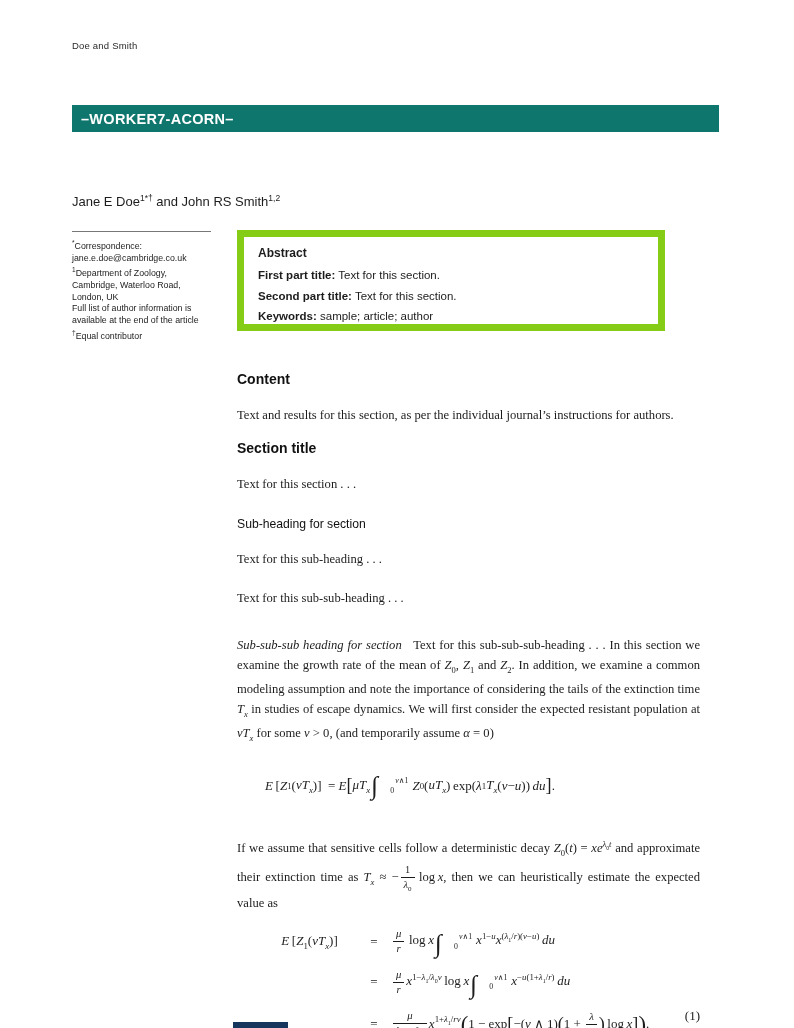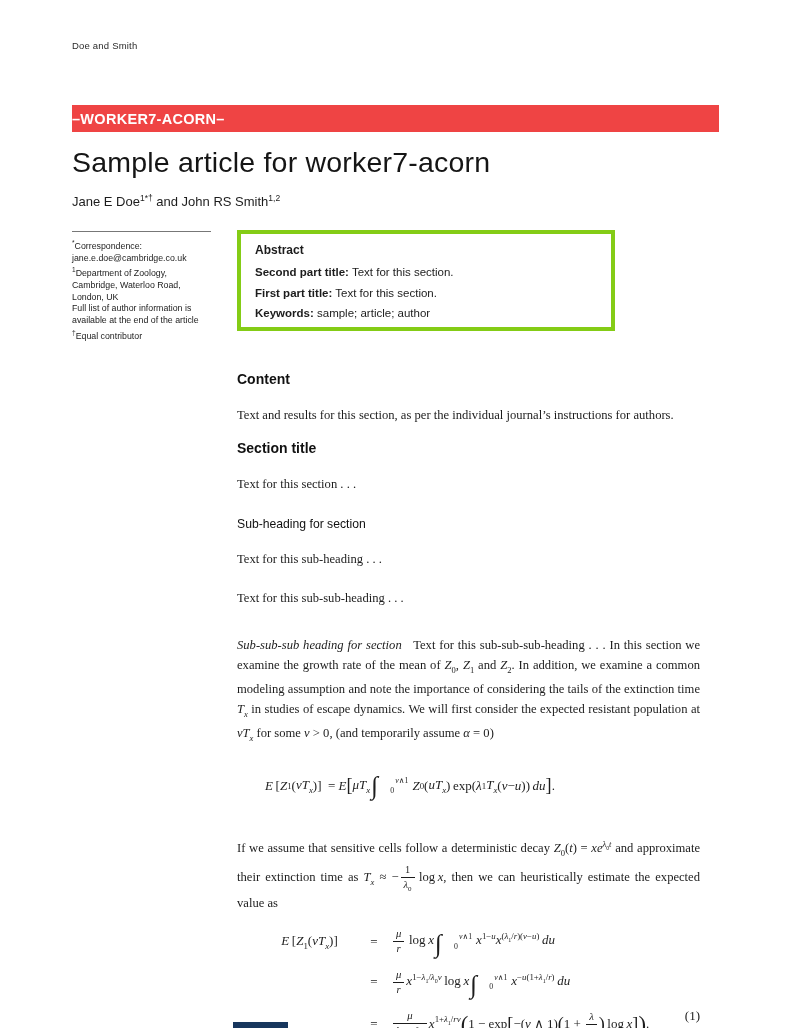--- a/index.html
+++ b/index.html
@@ -11,44 +11,44 @@
   }
   .page { position:absolute; inset:0;border-radius:16px; }
 
   .running-head {
     position:absolute; left:72px; top:40px;
     font-size:9.5px; letter-spacing:0.2px; color:#2a2a2a;
   }
 
   .banner {
     position:absolute; left:72px; top:105px; width:647px; height:27px;
-    background:#ef4444; color:#ffffff; display:flex; align-items:center;
-    font-size:14.5px; font-weight:bold; letter-spacing:0.3px;
+    background:#0f766e; color:#ffffff; display:flex; align-items:center;
+    padding-left:9px; font-size:14.5px; font-weight:bold; letter-spacing:0.3px;
   }
 
   .article-title {
     position:absolute; left:72px; top:146px; width:640px;
     font-size:28.5px; font-weight:normal; color:#151515; letter-spacing:0.2px;
   }
 
   .authors {
     position:absolute; left:72px; top:193px; font-size:13px; color:#1c1c1c;
   }
   .authors sup { font-size:8.5px; }
 
   .sidebar {
     position:absolute; left:72px; top:231px; width:139px;
     border-top:1px solid #777; padding-top:5px;
     font-size:8.8px; line-height:11.7px; color:#222;
   }
   .sidebar sup { font-size:6.5px; }
 
   .abstract-box {
-    position:absolute; left:237px; top:230px; width:378px; height:101px;
-    border:4px solid #84cc16; padding:9px 14px 0 14px; background:#fff;
+    position:absolute; left:237px; top:230px; width:428px; height:101px;
+    border:7px solid #84cc16; padding:9px 14px 0 14px; background:#fff;
   }
   .abstract-heading { font-size:12px; font-weight:bold; margin-bottom:9px; }
   .abstract-row { font-size:11.5px; margin-bottom:8.5px; }
   .abstract-label { font-weight:bold; }
 
   .main {
     position:absolute; left:237px; top:371px; width:463px;
   }
 
   .sec-heading { font-size:14px; font-weight:bold; color:#111; }
@@ -112,43 +112,42 @@
 <body>
 
 <div class="page">
 
   <div class="running-head">Doe and Smith</div>
 
   <div class="banner">
     <span>–WORKER7-ACORN–</span>
   </div>
 
-  <h1 class="article-title">Sample article for worker7-acorn</h1>
 
   <div class="authors">Jane E Doe<sup>1*†</sup> and John RS Smith<sup>1,2</sup></div>
 
   <div class="sidebar">
     <div><sup>*</sup>Correspondence:</div>
     <div>jane.e.doe@cambridge.co.uk</div>
     <div><sup>1</sup>Department of Zoology,</div>
     <div>Cambridge, Waterloo Road,</div>
     <div>London, UK</div>
     <div>Full list of author information is</div>
     <div>available at the end of the article</div>
     <div><sup>†</sup>Equal contributor</div>
   </div>
 
   <div class="abstract-box">
     <div class="abstract-heading">Abstract</div>
     <div class="abstract-row">
+      <span class="abstract-label">First part title:</span>
+      <span>Text for this section.</span>
+    </div>
+    <div class="abstract-row">
       <span class="abstract-label">Second part title:</span>
-      <span>Text for this section.</span>
-    </div>
-    <div class="abstract-row">
-      <span class="abstract-label">First part title:</span>
       <span>Text for this section.</span>
     </div>
     <div class="abstract-row">
       <span class="abstract-label">Keywords:</span>
       <span>sample; article; author</span>
     </div>
   </div>
 
   <div class="main">
 

